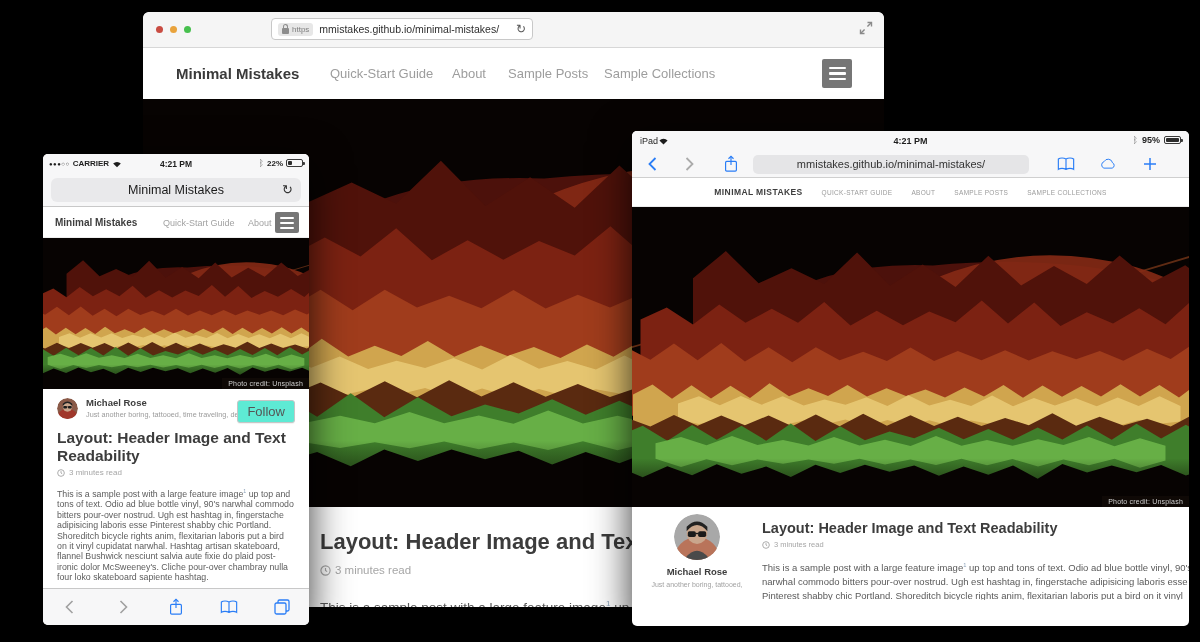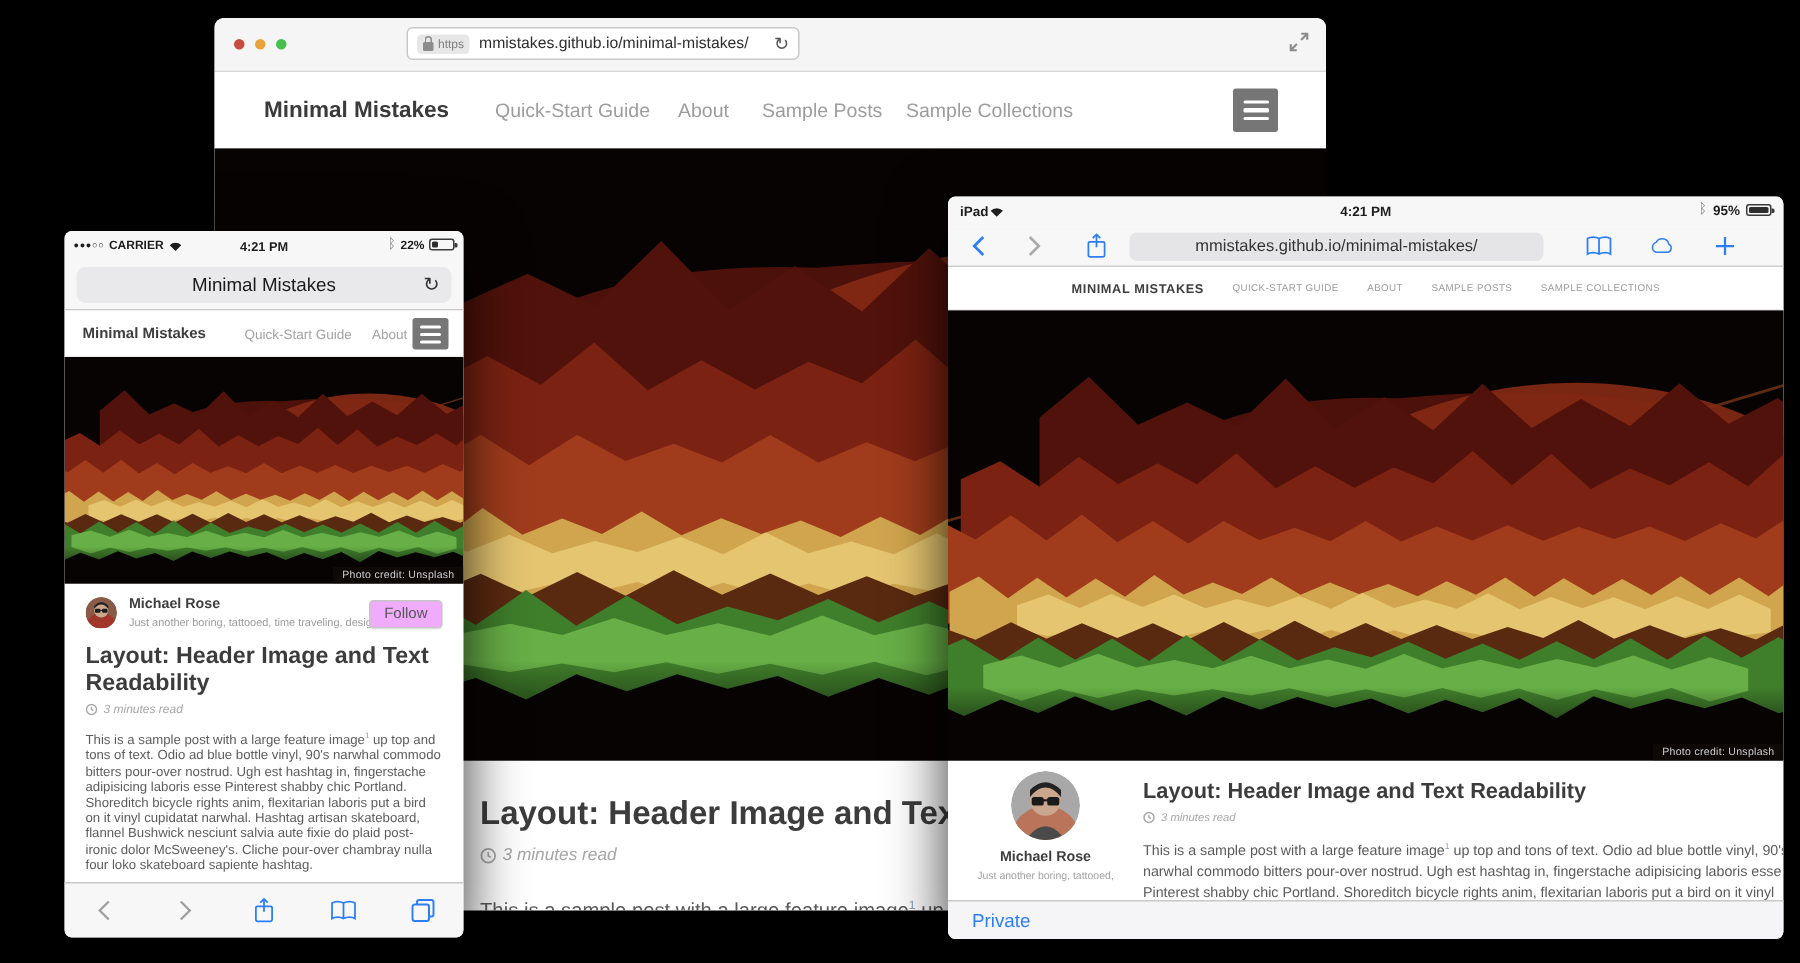--- a/index.html
+++ b/index.html
@@ -32,30 +32,30 @@
   .burger i { display:block; background:#fff; border-radius:1px; }
   .burger-desk { position:absolute; right:32px; top:11px; width:30px; height:29px; }
   .burger-desk i { width:17px; height:2.5px; }
   .hero { position:relative; background:#070302; overflow:hidden; }
   .hero svg { position:absolute; inset:0; width:100%; height:100%; }
   .hero-desk { height:408px; }
   .credit { position:absolute; right:0; bottom:0; background:rgba(20,12,8,.72); color:#cfcfcf;
             font-size:7px; padding:2px 6px; letter-spacing:.2px; }
   .desk-post { padding:22px 0 0 177px; }
   .post-title-desk { font-size:22px; font-weight:bold; color:#3c3c3c; white-space:nowrap; }
-  .meta { display:flex; align-items:flex-end; gap:4px; color:#a6a6a6;font-style:italic; }
+  .meta { display:flex; align-items:flex-end; gap:4px; color:#a6a6a6; }
   .meta-desk { margin-top:9px; font-size:11.5px; }
   .clock-ic { display:inline-block; color:#a6a6a6; }
   .body-desk { margin-top:17px; width:545px; font-size:13.5px; line-height:21.5px; color:#595959; }
   sup { font-size:60%; color:#8aa0b8; }
 
   
   #ipad { left:632px; top:131px; width:557px; height:495px; z-index:2; border-radius:5px; background:#fff; }
   .ipad-status { position:relative; height:20px; background:#f7f7f8; font-size:9px; color:#1d1d1d; }
-  .ipad-status .left { position:absolute; left:8px; top:5px; display:flex; gap:0; align-items:center; font-weight:bold; }
+  .ipad-status .left { position:absolute; left:8px; top:5px; display:flex; gap:0; align-items:center; font-weight:normal; }
   .ipad-status .center { position:absolute; left:0; right:0; top:5px; text-align:center; font-weight:bold; }
   .ipad-status .right { position:absolute; right:8px; top:4px; display:flex; gap:4px; align-items:center; font-weight:bold; }
   .bt { font-family:"DejaVu Sans", sans-serif; color:#7c7c7c; font-size:9px; font-weight:normal; }
   .battery { position:relative; width:17px; height:8px; border:1px solid #3a3a3a; border-radius:2px; }
   .battery::after { content:""; position:absolute; right:-3px; top:2px; width:2px; height:3px; background:#3a3a3a; border-radius:0 1px 1px 0; }
   .battery i { position:absolute; left:1px; top:1px; bottom:1px; background:#2d2d2d; border-radius:1px; display:block; }
   .ipad-toolbar { position:relative; height:27px; background:#f7f7f8; border-bottom:1px solid #cfcfcf; }
   .tb-ic { position:absolute; top:4px; width:18px; height:18px; color:#2b7ef6; }
   .tb-ic.gray { color:#ababab; }
   .ipad-pill { position:absolute; left:121px; top:4px; width:276px; height:19px; background:#e5e5e7;
@@ -94,22 +94,22 @@
   .ip-brand { position:absolute; left:12px; top:10px; font-size:10px; font-weight:bold; color:#3e3e3e; }
   .ip-link { position:absolute; top:11px; font-size:9px; color:#a2a2a2; white-space:nowrap; }
   .burger-ip { position:absolute; right:10px; top:5px; width:24px; height:21px; }
   .burger-ip i { width:14px; height:2px; }
   .hero-ip { height:151px; }
   .ip-content { padding:8px 14px 0 14px; }
   .author-row { position:relative; display:flex; align-items:flex-start; gap:8px; }
   .avatar-ip { width:21px; height:21px; margin-top:1px; }
   .ip-author-name { font-size:9.5px; font-weight:bold; color:#3e3e3e; }
   .ip-author-bio { margin-top:2px; font-size:7.3px; color:#9b9b9b; }
-  .follow-btn { position:absolute; right:0; top:3px; background:#f0abfc; border:1px solid #c6c6c6;
-                border-radius:3px; font-size:10px; color:#555; padding:3px 9px; box-shadow:0 1px 1px rgba(0,0,0,.06); }
+  .follow-btn { position:absolute; right:0; top:3px; background:#5eead4; border:1px solid #c6c6c6;
+                border-radius:3px; font-size:13px; color:#555; padding:3px 9px; box-shadow:0 1px 1px rgba(0,0,0,.06); }
   .post-title-ip { margin-top:10px; font-size:15.5px; line-height:17.5px; font-weight:bold; color:#3c3c3c; width:235px; }
   .meta-ip { margin-top:4px; font-size:8px; }
   .body-ip { margin-top:9px; font-size:8.8px; line-height:10.4px; color:#5c5c5c; width:238px; }
   .body-ip.p2 { margin-top:8px; }
   .ip-toolbar { position:absolute; left:0; right:0; bottom:0; height:37px; background:#f7f7f8;
                 border-top:1px solid #c8c8c8; display:flex; align-items:center; }
   .ip-toolbar .slot { flex:1; display:flex; justify-content:center; }
   .tool-ic { width:18px; height:18px; color:#2b7ef6; }
   .tool-ic.gray { color:#a0a0a0; }
 
@@ -304,23 +304,20 @@
           <svg class="clock-ic icon" width="8" height="8" viewBox="0 0 12 12">
             <circle cx="6" cy="6" r="5" fill="none" stroke="currentColor" stroke-width="1.4"></circle>
             <path d="M6 3.2 V6 L7.8 7.2" fill="none" stroke="currentColor" stroke-width="1.4"></path>
           </svg>
           <span>3 minutes read</span>
         </div>
         <p class="body-ipad"><span>This is a sample post with a large feature image</span><sup>1</sup><span> up top and tons of text. Odio ad blue bottle vinyl, 90's narwhal commodo bitters pour-over nostrud. Ugh est hashtag in, fingerstache adipisicing laboris esse Pinterest shabby chic Portland. Shoreditch bicycle rights anim, flexitarian laboris put a bird on it vinyl cupidatat narwhal. Hashtag artisan skateboard, flannel Bushwick nesciunt salvia aute fixie do plaid post-ironic dolor McSweeney's. Cliche pour-over chambray nulla four loko skateboard sapiente hashtag.</span></p>
       </div>
     </div>
 
-    <div class="private-bar">
-      <span class="private-label">Private</span>
-    </div>
   </div>
 
   <div class="window" id="iphone">
     <div class="ip-status">
       <span class="left">
         <span class="dots">●●●○○</span>
         <span>CARRIER</span>
         <svg class="icon" width="10" height="8" viewBox="0 0 12 9">
           <path d="M6 8.5 L1.4 3.9 A6.5 6.5 0 0 1 10.6 3.9 Z" fill="#1d1d1d"></path>
         </svg>

